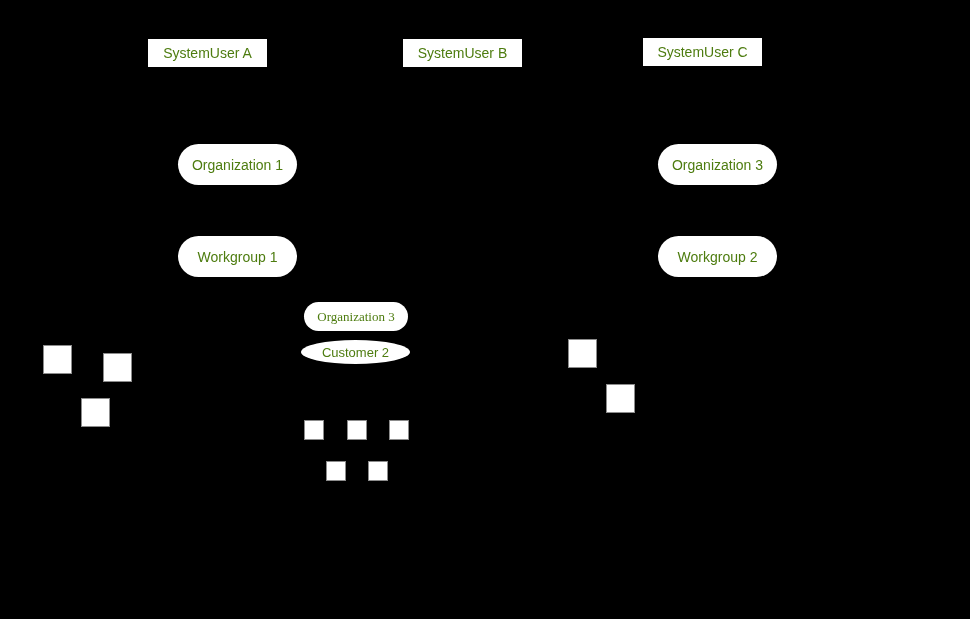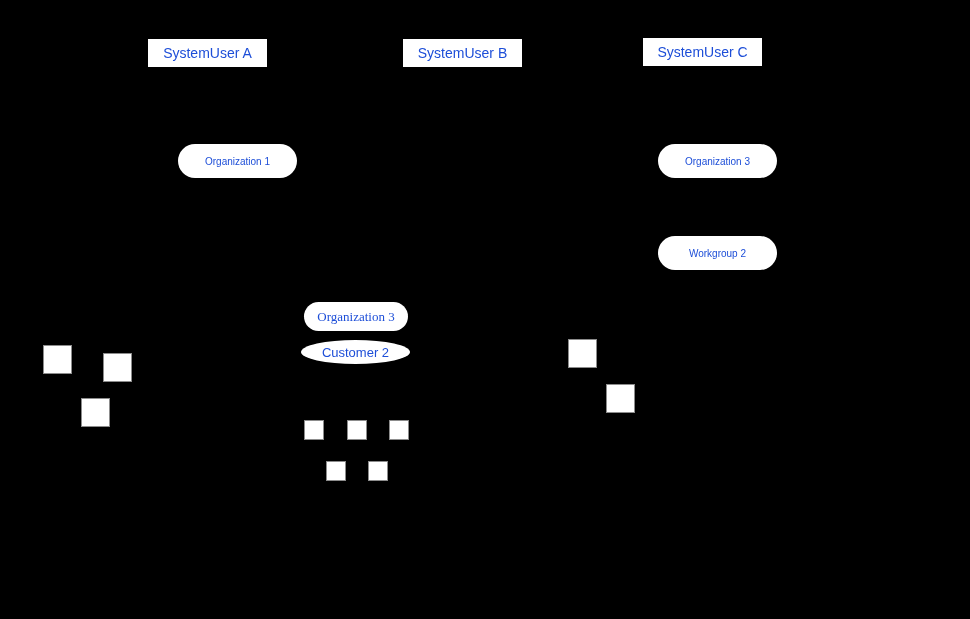--- a/index.html
+++ b/index.html
@@ -11,38 +11,38 @@
     position: relative;
     width: 970px;
     height: 619px;
     background: #000000;
     overflow: hidden;
     font-family: "Liberation Sans", sans-serif;
   }
   .node {
     position: absolute;
     background: #ffffff;
-    color: #1d4ed8;
+    color: #4d7c0f;
     display: flex;
     align-items: center;
     justify-content: center;
     text-align: center;
     box-sizing: border-box;
     white-space: nowrap;
   }
   .node-rect {
     width: 119px;
     height: 28px;
     font-size: 14px;
   }
   .node-pill {
     width: 119px;
-    height: 34px;
+    height: 41px;
     border-radius: 21px;
-    font-size: 10px;
+    font-size: 14px;
   }
   .node-pill-small {
     width: 104px;
     height: 29px;
     border-radius: 15px;
     font-size: 13px;
     font-family: Liberation Serif, serif;
   }
   .node-ellipse {
     width: 109px;
@@ -74,20 +74,23 @@
   <div class="node node-rect" style="left:403px; top:39px;">
     <span>SystemUser B</span>
   </div>
   <div class="node node-rect" style="left:643px; top:38px;text-align:right;">
     <span>SystemUser C</span>
   </div>
 
   <div class="node node-pill" style="left:178px; top:144px;">
     <span>Organization 1</span>
   </div>
+  <div class="node node-pill" style="left:178px; top:236px;">
+    <span>Workgroup 1</span>
+  </div>
 
   <div class="node node-pill" style="left:658px; top:144px;">
     <span>Organization 3</span>
   </div>
   <div class="node node-pill" style="left:658px; top:236px;">
     <span>Workgroup 2</span>
   </div>
 
   <div class="node node-pill-small" style="left:304px; top:302px;">
     <span>Organization 3</span>

